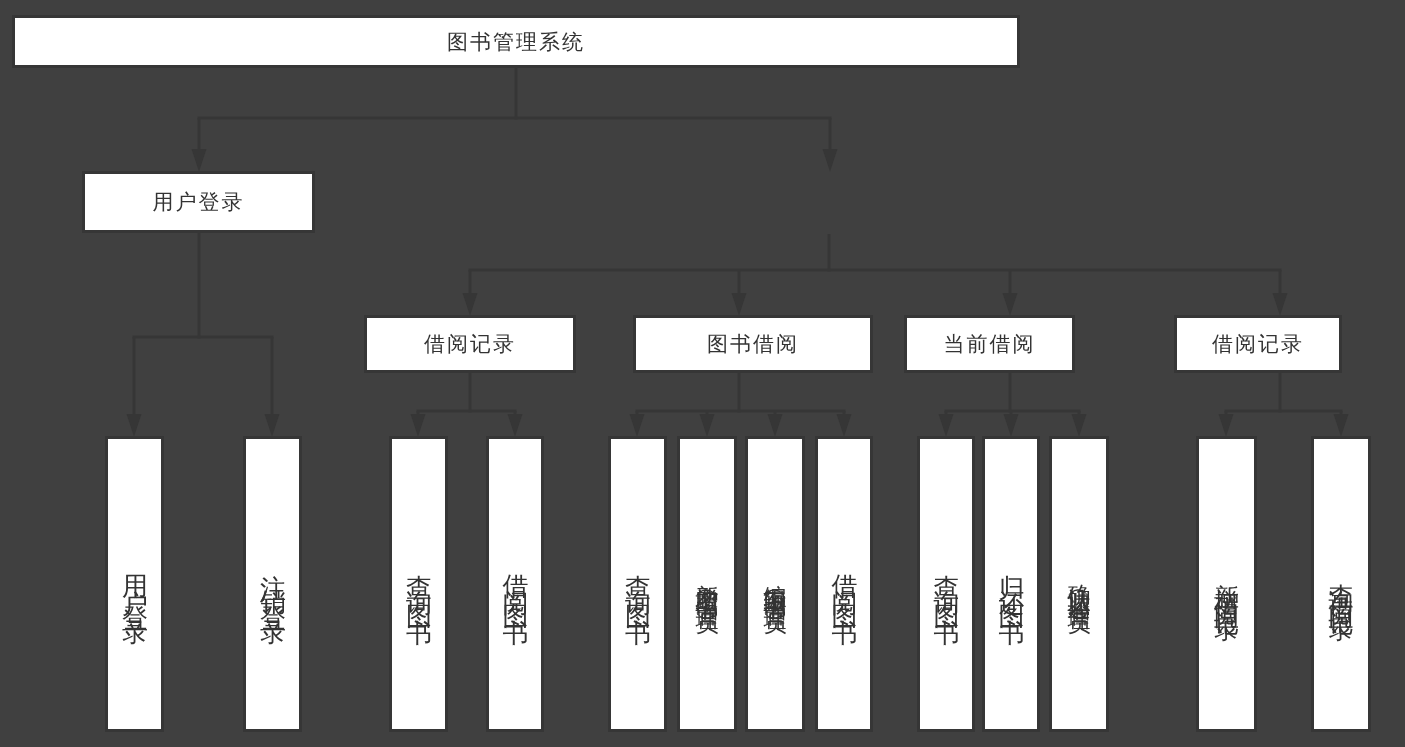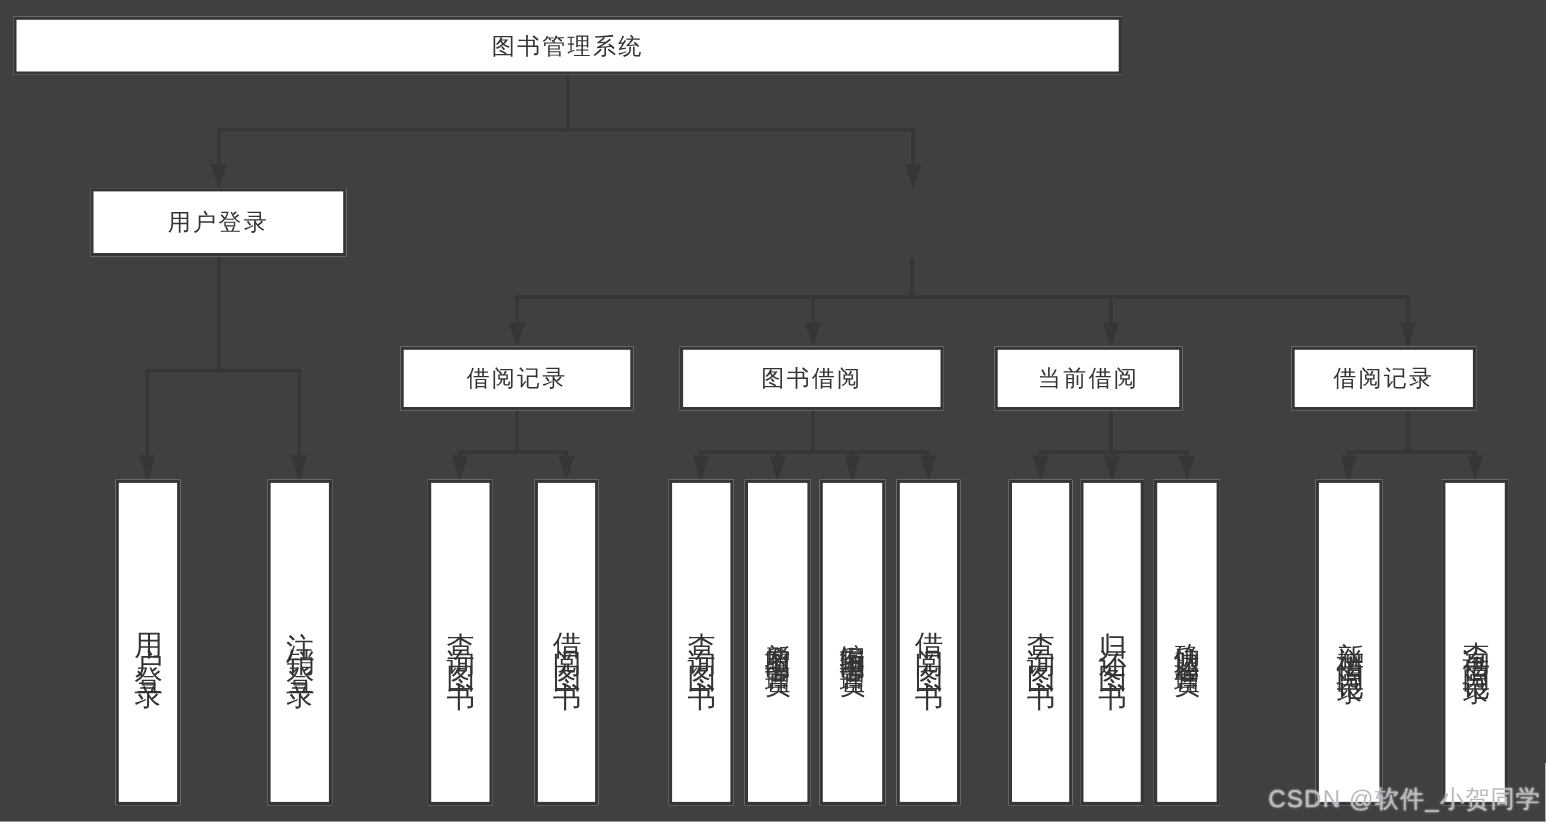--- a/index.html
+++ b/index.html
@@ -135,21 +135,21 @@
     <span class="hlabel">图书管理系统</span>
   </div>
 
   <div class="box" style="left:82px;top:171px;width:233px;height:62px">
     <span class="hlabel">用户登录</span>
   </div>
 
   <div class="box" style="left:364px;top:315px;width:212px;height:58px">
     <span class="hlabel">借阅记录</span>
   </div>
-  <div class="box" style="left:618px;top:315px;width:240px;height:58px">
+  <div class="box" style="left:633px;top:315px;width:240px;height:58px">
     <span class="hlabel">图书借阅</span>
   </div>
   <div class="box" style="left:904px;top:315px;width:171px;height:58px">
     <span class="hlabel">当前借阅</span>
   </div>
   <div class="box" style="left:1174px;top:315px;width:168px;height:58px">
     <span class="hlabel">借阅记录</span>
   </div>
 
   <div class="box leaf" style="left:105px;top:436px;width:59px;height:296px">
@@ -189,15 +189,14 @@
     <span class="vtext long">确认归还（管理员）</span>
   </div>
 
   <div class="box leaf" style="left:1196px;top:436px;width:61px;height:296px">
     <span class="vtext mid">新增借阅记录</span>
   </div>
   <div class="box leaf" style="left:1311px;top:436px;width:60px;height:296px">
     <span class="vtext mid">查询借阅记录</span>
   </div>
 
-  <div class="watermark">CSDN @软件_小贺同学</div>
 
 </div>
 
 </body></html>

